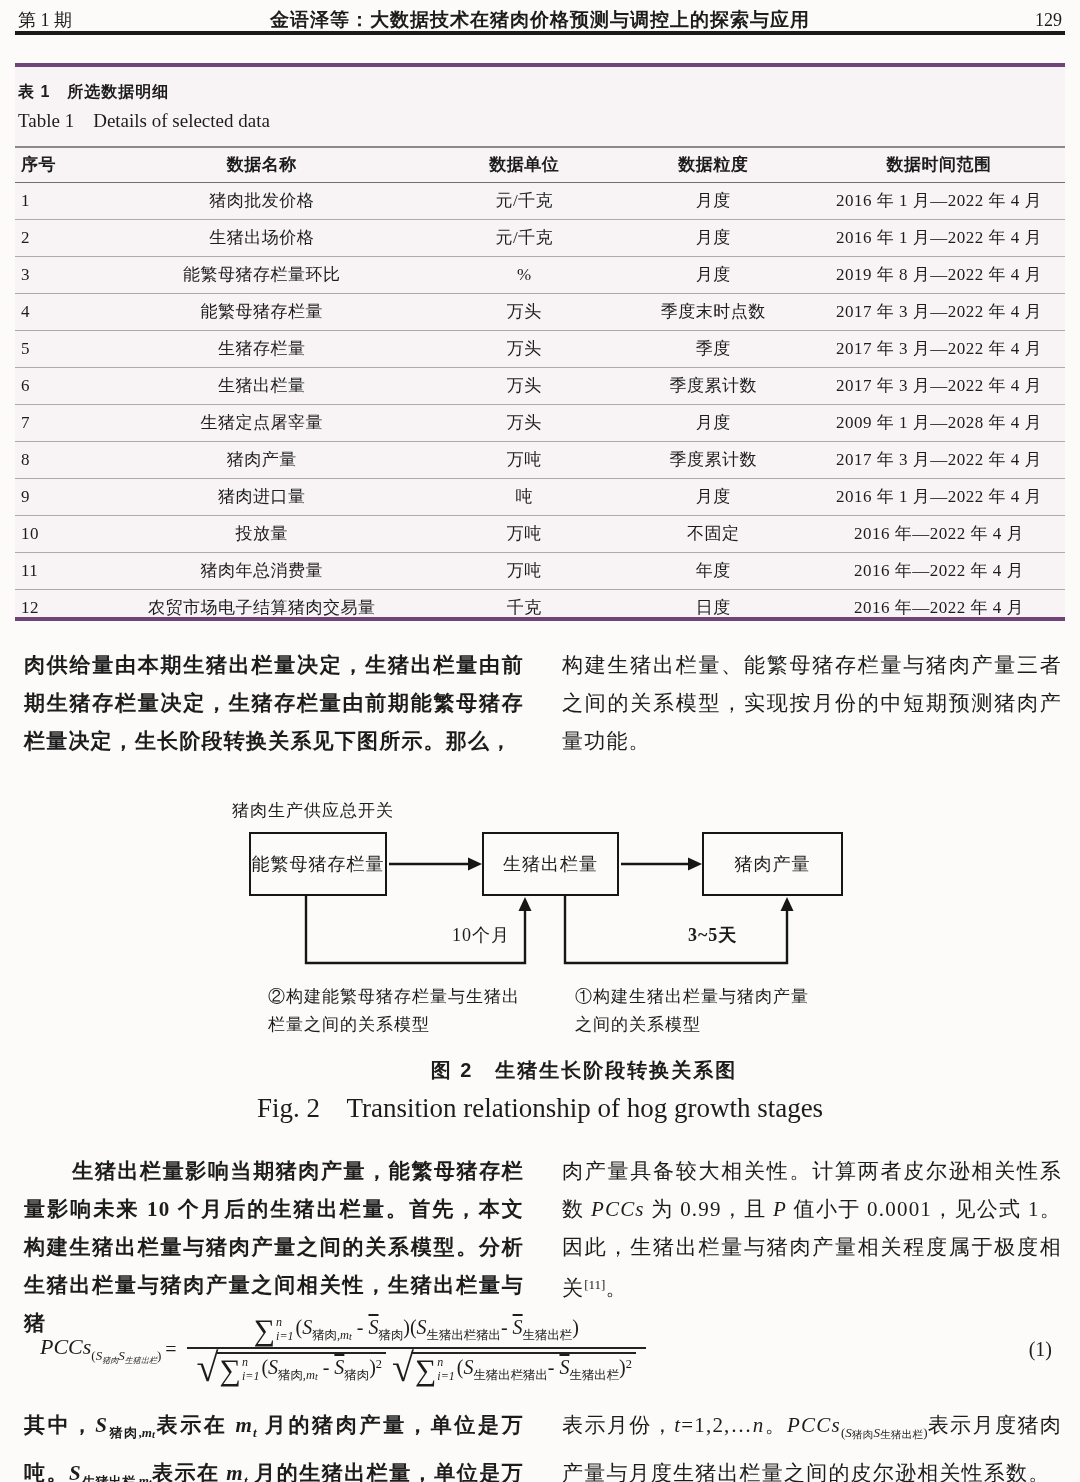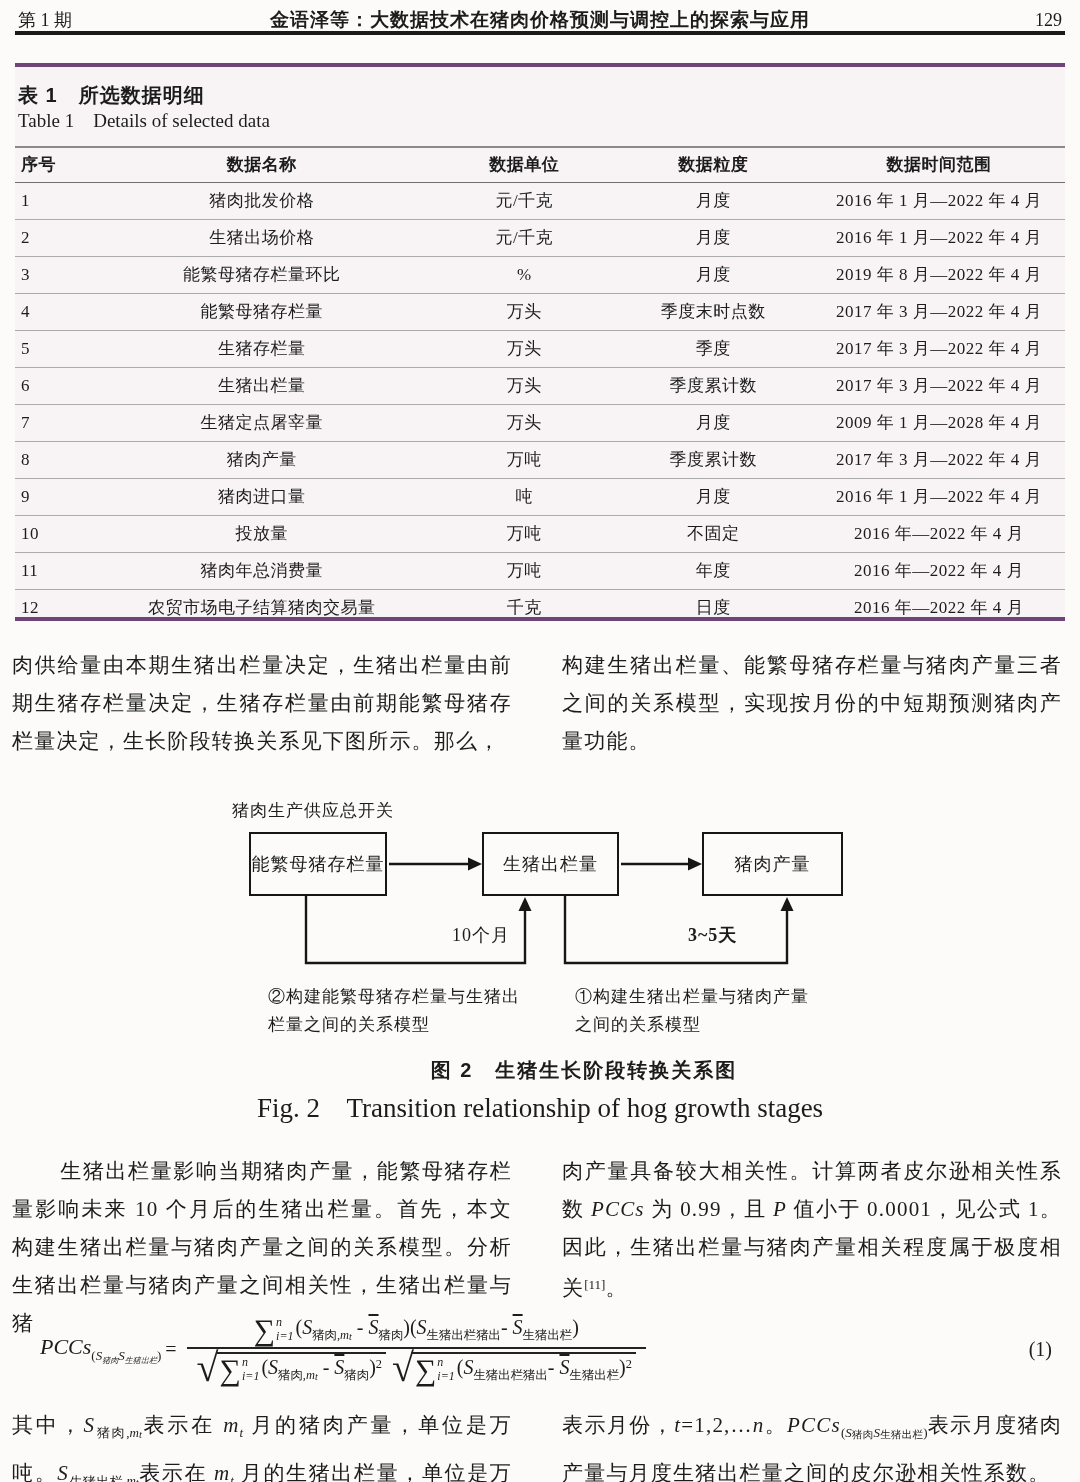--- a/index.html
+++ b/index.html
@@ -17,34 +17,34 @@
   .running-head .issue { width:120px; }
   .running-head .rtitle { flex:1; text-align:center; font-weight:700; font-size:19px; letter-spacing:1px; }
   .running-head .pageno { width:120px; text-align:right; }
   .head-rule { position:absolute; top:31px; left:15px; right:15px; height:4px; background:#1a1a1a; }
 
   
   .accent-rule { position:absolute; left:15px; right:15px; height:4px; background:#6e4578; }
   .accent-top { top:63px; }
   .accent-bottom { top:617px; }
   .table-band { position:absolute; top:67px; left:15px; right:15px; height:550px; background:#f8f4f6; }
-  .tbl-cap-zh { position:absolute; top:82px; left:18px; font-size:20px; font-weight:700; letter-spacing:1px; }
+  .tbl-cap-zh { position:absolute; top:82px; left:18px; font-size:16px; font-weight:700; letter-spacing:1px; }
   .tbl-cap-en { position:absolute; top:110px; left:18px; font-size:19px; }
   table.data { position:absolute; top:146px; left:15px; width:1050px; border-collapse:collapse; font-size:17px; }
   table.data th { font-weight:700; font-family:"Liberation Sans","DejaVu Sans",sans-serif; font-size:17px; }
   table.data thead tr { height:35px; border-top:2px solid #8a8a8a; border-bottom:1px solid #6f6f6f; }
   table.data tbody tr { height:37px; border-bottom:1px solid #ababab; }
   table.data tbody tr:last-child { border-bottom:none; }
   table.data td, table.data th { padding:0 4px; text-align:center; letter-spacing:0.5px; }
   table.data td:first-child, table.data th:first-child { text-align:left; padding-left:6px; }
   col.c1{width:7%;} col.c2{width:33%;} col.c3{width:17%;} col.c4{width:19%;} col.c5{width:24%;}
 
   
   .col { position:absolute; width:500px; font-size:21px; line-height:38px; text-align:justify; letter-spacing:1.2px; }
-  .col-l { left:12px; } .col-r { left:562px; }
+  .col-l { left:24px;font-weight:bold; } .col-r { left:562px; }
   .p1 { top:646px; } .p2 { top:1152px; } .p3 { top:1406px; }
   .indent { text-indent:2.3em; }
 
   
   .sg-n { font-style:normal; }
   .sg-i { font-style:italic; }
   .sg-iol { font-style:italic; text-decoration:overline; }
   .sg-sub { font-size:0.62em; vertical-align:-0.4em; letter-spacing:0;margin-top:24px; }
   .sg-isub { font-style:italic; font-size:0.62em; vertical-align:-0.4em; letter-spacing:0; }
   .sg-sub2 { font-size:0.5em; vertical-align:-0.55em; letter-spacing:0; }

